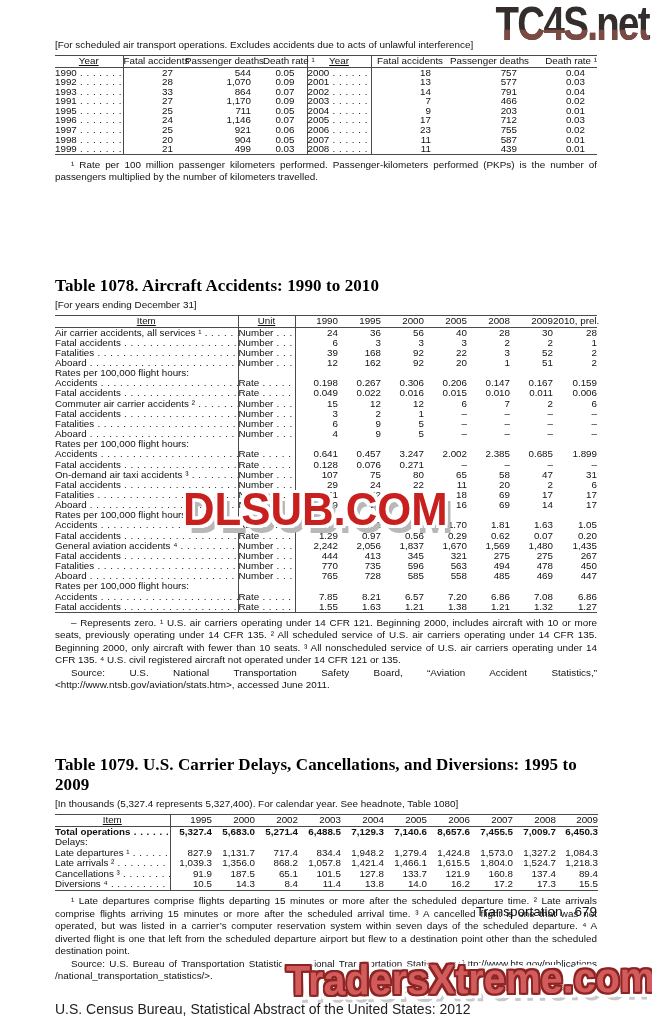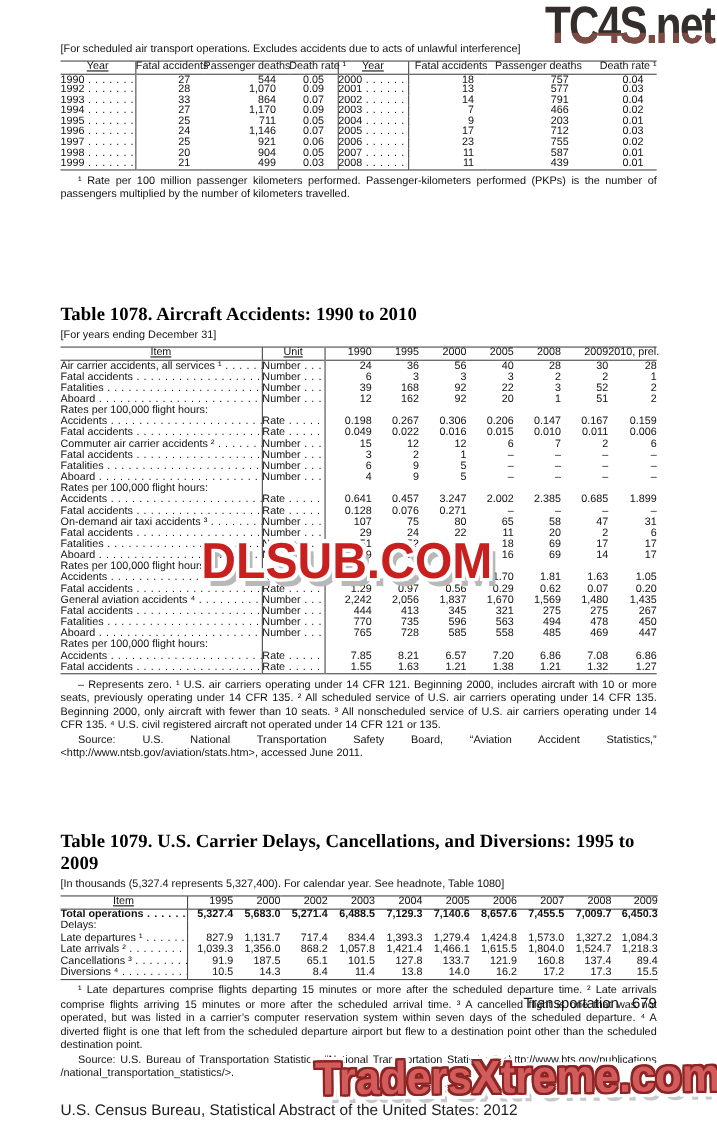--- a/index.html
+++ b/index.html
@@ -120,21 +120,21 @@
             <td class="yr b-r"><span>1993</span><span class="ldr"></span></td>
             <td class="num">33</td>
             <td class="num">864</td>
             <td class="num b-mid">0.07</td>
             <td class="yr b-r"><span>2002</span><span class="ldr"></span></td>
             <td class="num">14</td>
             <td class="num">791</td>
             <td class="num">0.04</td>
           </tr>
           <tr>
-            <td class="yr b-r"><span>1994</span><span class="ldr"></span></td>
+            <td class="yr b-r"><span>1991</span><span class="ldr"></span></td>
             <td class="num">27</td>
             <td class="num">1,170</td>
             <td class="num b-mid">0.09</td>
             <td class="yr b-r"><span>2003</span><span class="ldr"></span></td>
             <td class="num">7</td>
             <td class="num">466</td>
             <td class="num">0.02</td>
           </tr>
           <tr>
             <td class="yr b-r"><span>1995</span><span class="ldr"></span></td>
@@ -599,21 +599,21 @@
             <td class="num"></td>
             <td class="num"></td>
             <td class="num"></td>
           </tr>
           <tr>
             <td class="item b-r ind1"><span>Late departures ¹</span><span class="ldr"></span></td>
             <td class="num">827.9</td>
             <td class="num">1,131.7</td>
             <td class="num">717.4</td>
             <td class="num">834.4</td>
-            <td class="num">1,393.3</td>
+            <td class="num">1,948.2</td>
             <td class="num">1,279.4</td>
             <td class="num">1,424.8</td>
             <td class="num">1,573.0</td>
             <td class="num">1,327.2</td>
             <td class="num">1,084.3</td>
           </tr>
           <tr>
             <td class="item b-r ind1"><span>Late arrivals ²</span><span class="ldr"></span></td>
             <td class="num">1,039.3</td>
             <td class="num">1,356.0</td>

